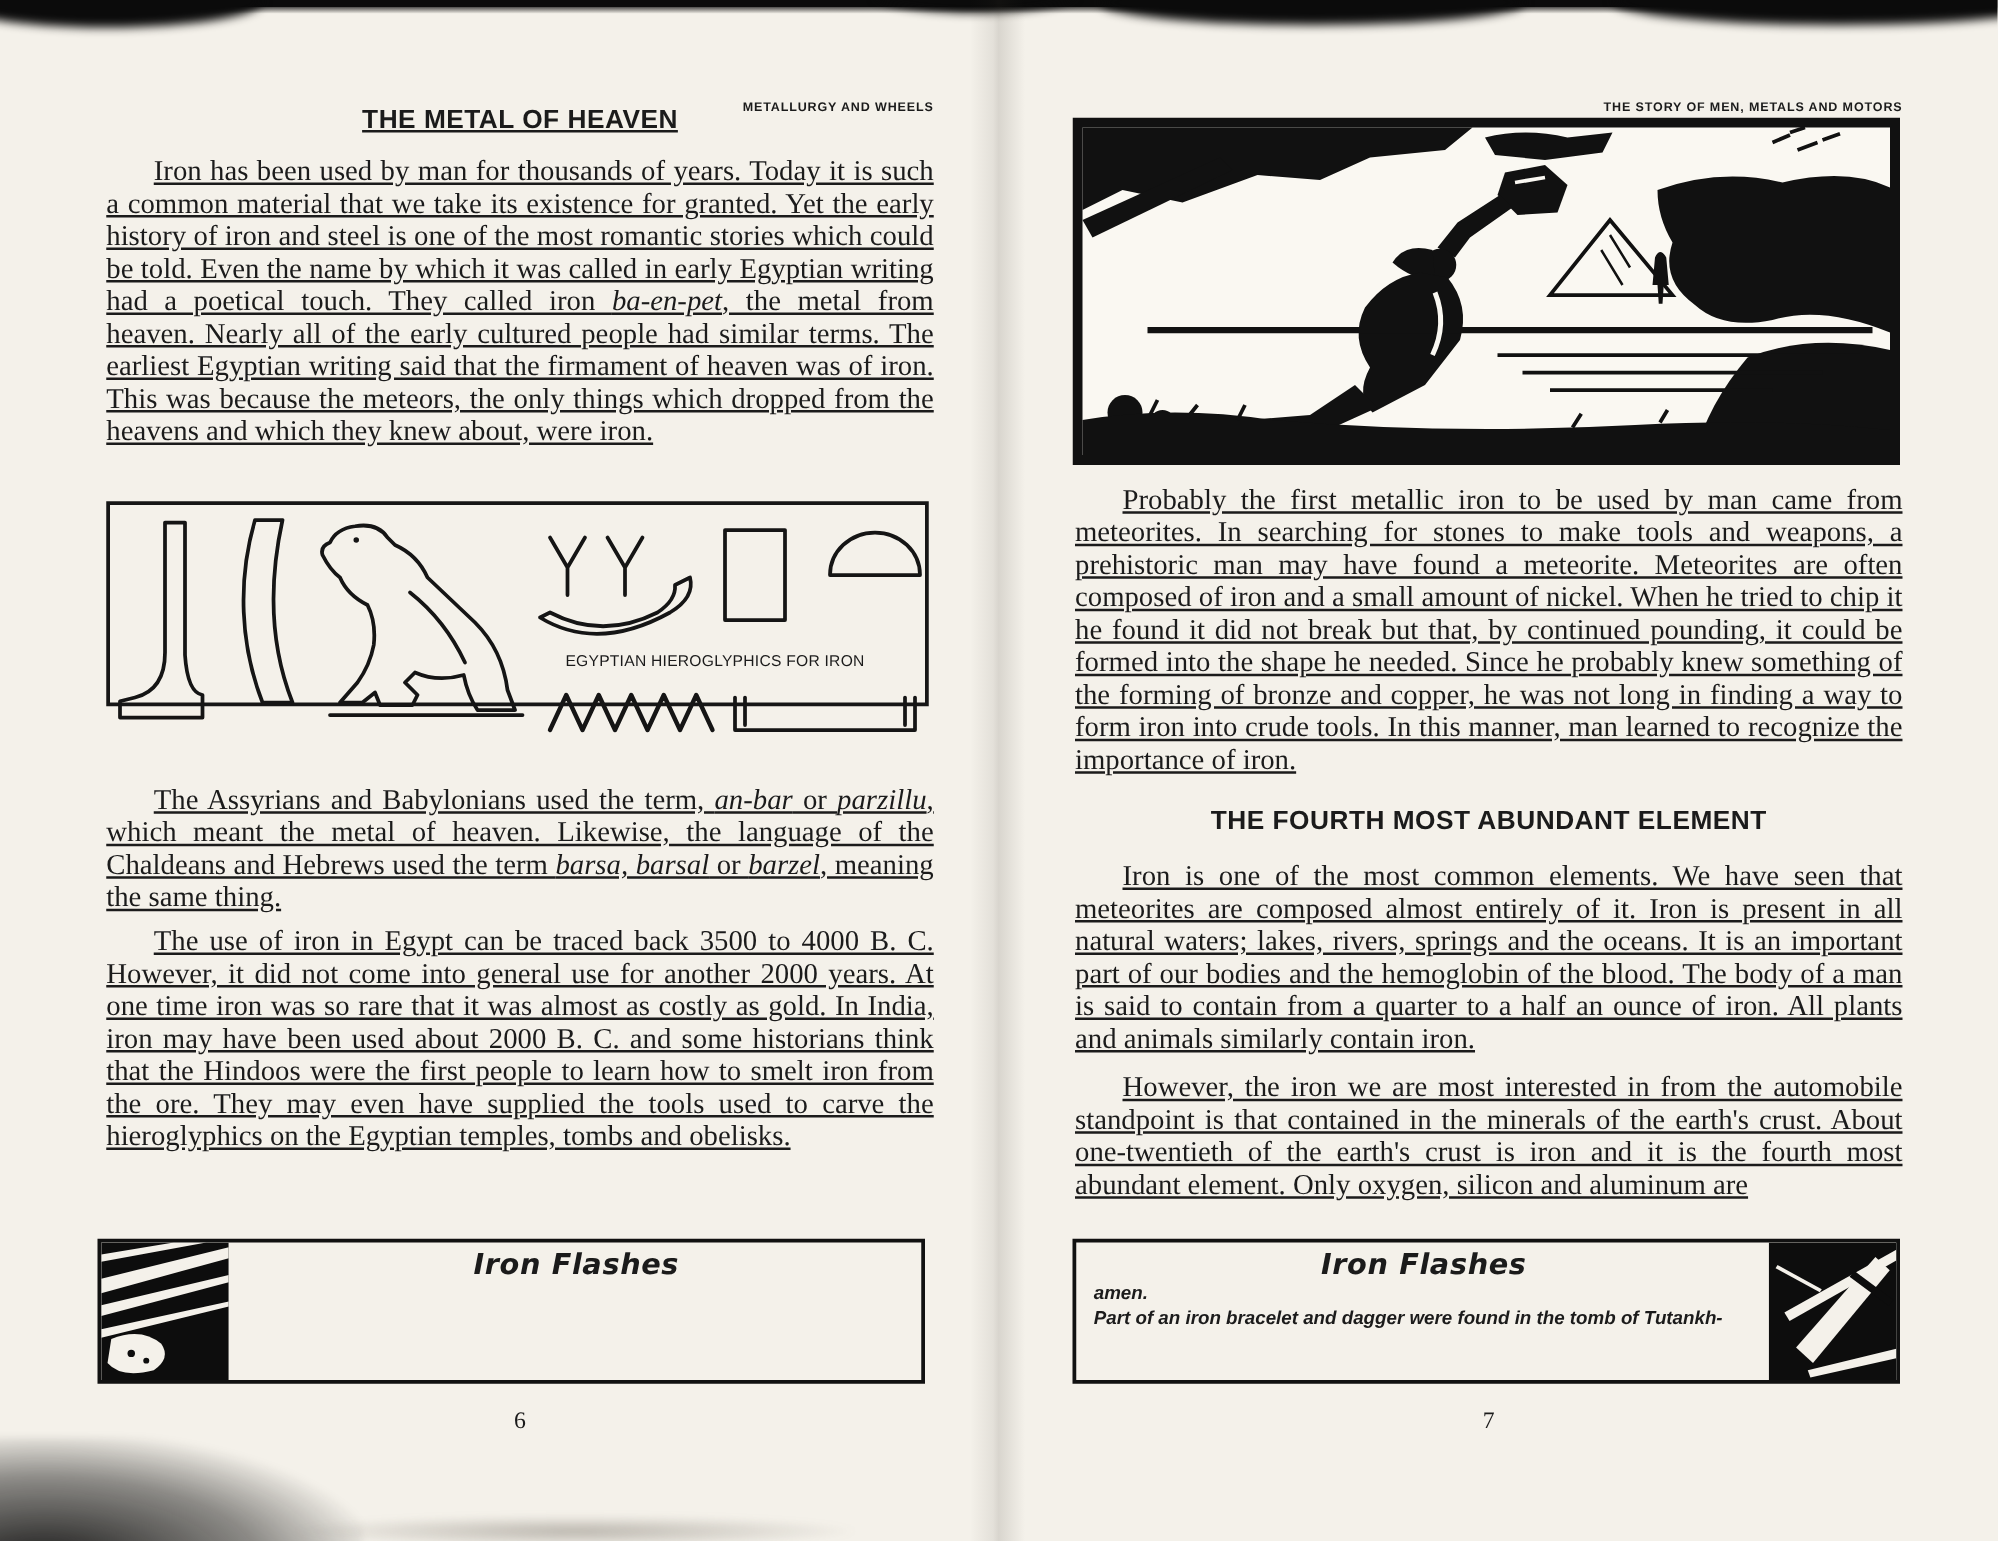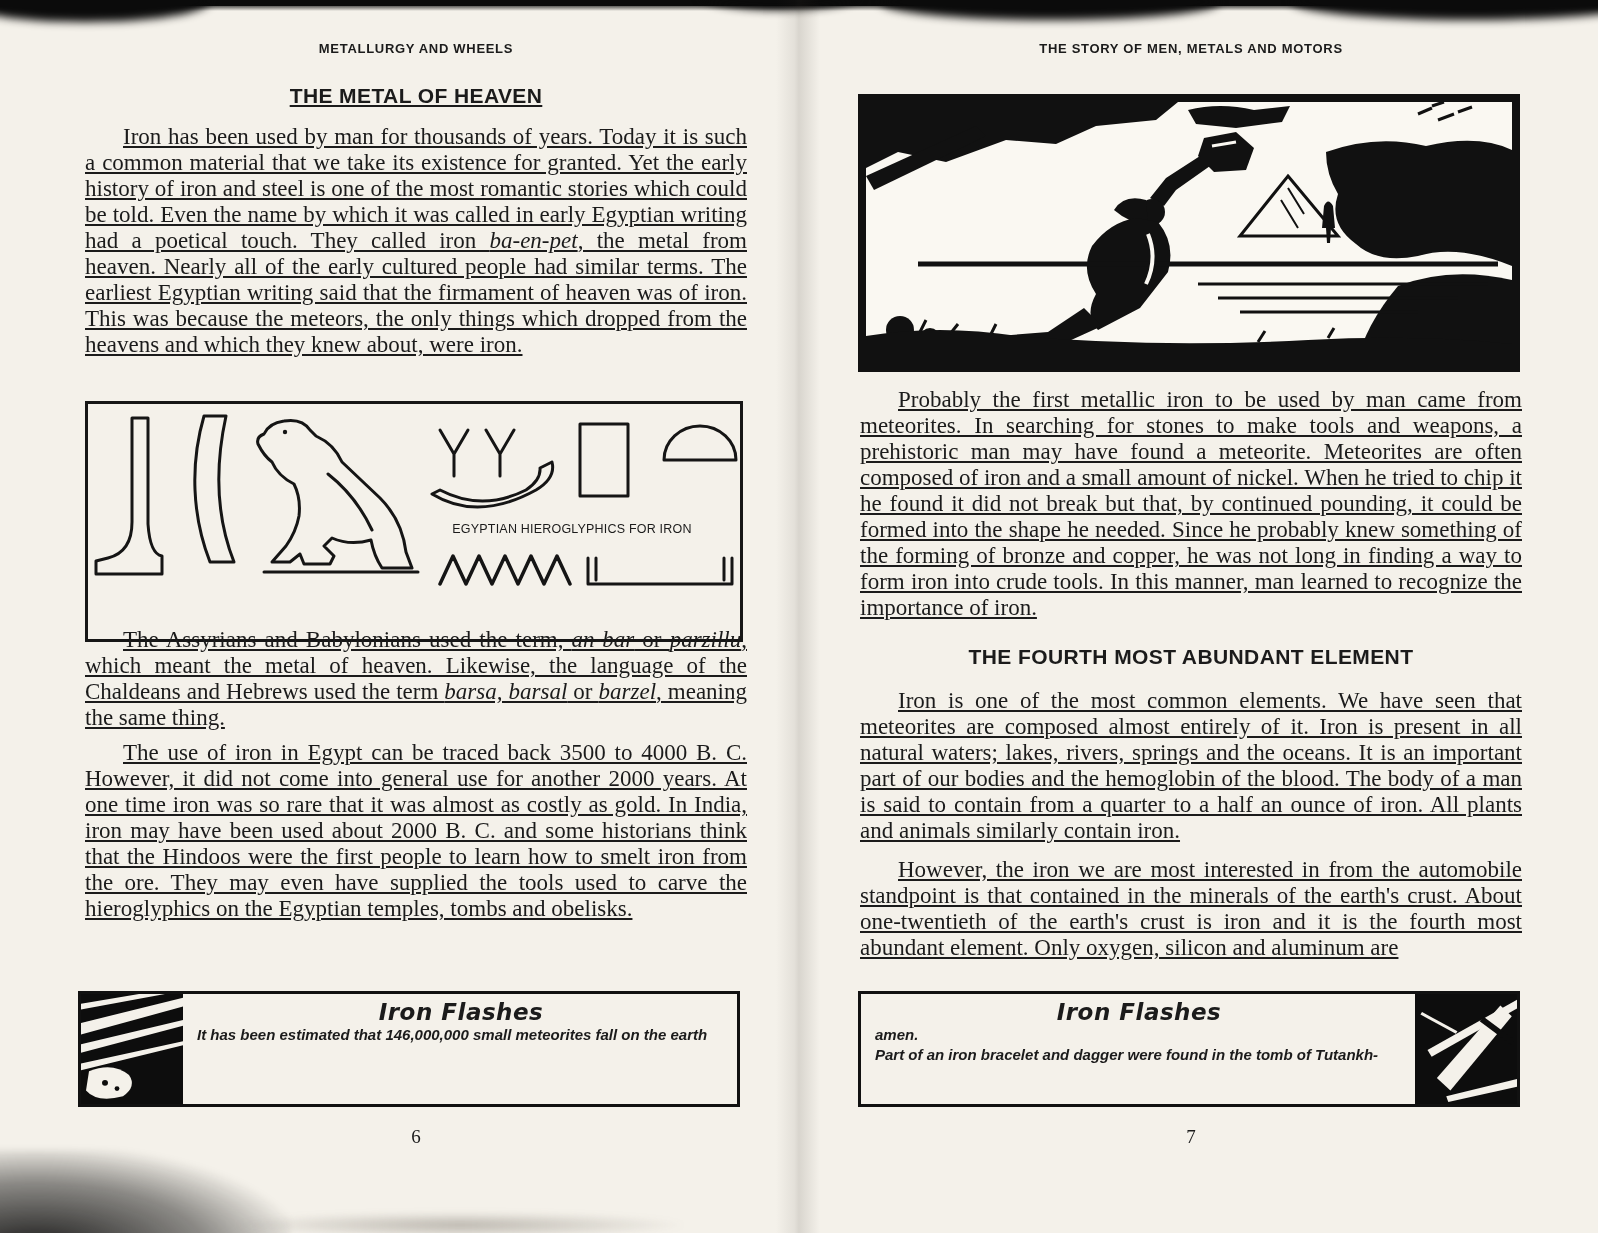--- a/index.html
+++ b/index.html
@@ -25,35 +25,35 @@
   .bl { left:-50px; top:1150px; width:340px; height:130px;
         background:radial-gradient(ellipse at 25% 78%, rgba(12,12,12,.95) 0%, rgba(12,12,12,.45) 48%, transparent 75%);
         filter:blur(3px); }
   .bs { left:230px; top:1212px; width:460px; height:26px;
         background:radial-gradient(ellipse at center, rgba(95,88,78,.38), transparent 70%);
         filter:blur(3px); }
   .gutter { left:776px; top:0; width:44px; height:1233px;
         background:linear-gradient(to right, rgba(60,54,46,0) 0%, rgba(60,54,46,.09) 42%, rgba(60,54,46,.15) 52%, rgba(60,54,46,0) 100%); }
 
   
-  .hdr { position:absolute; width:662px; text-align:center;
+  .hdr { position:absolute; width:662px; text-align:right;
          font-family:"Liberation Sans", sans-serif; font-weight:bold;
-         font-size:13px; letter-spacing:.7px; }
+         font-size:10px; letter-spacing:.7px;margin-top:40px; }
   .title { position:absolute; width:662px; margin:0; text-align:center;
          font-family:"Liberation Sans", sans-serif; font-weight:bold;
          font-size:21px; letter-spacing:.4px; }
   .para { position:absolute; width:662px; margin:0;
          font-size:23px; line-height:26px; text-align:justify; text-indent:38px;text-decoration:underline; }
   .pagenum { position:absolute; width:662px; text-align:center; font-size:19px; }
 
   
   #lhdr  { left:85px; top:41px; }
   #ltitle{ left:85px; top:84px;text-decoration:underline; }
   #lp1   { left:85px; top:124px; }
-  #lfig  { position:absolute; left:85px; top:401px; width:658px; height:241px;
+  #lfig  { position:absolute; left:85px; top:401px; width:658px; height:164px;
            border:3px solid #161616; margin:0; background:transparent; }
   #lfig svg { position:absolute; inset:0; }
   #lfig figcaption { position:absolute; left:330px; top:118px; width:308px;
            text-align:center; font-family:"Liberation Sans", sans-serif;
            font-size:12.5px; letter-spacing:.2px; }
   #lp2   { left:85px; top:627px; }
   #lp3   { left:85px; top:740px; }
   #lflash{ left:78px;  top:991px; }
   #lnum  { left:85px; top:1126px; }
 
@@ -140,21 +140,20 @@
           <path d="M0,30 L102,4 L102,13 L0,42 Z" fill="#f4f1ea"></path>
           <path d="M0,52 L102,27 L102,33 L0,61 Z" fill="#f4f1ea"></path>
           <path d="M0,72 L102,49 L102,53 L0,79 Z" fill="#f4f1ea"></path>
           <path d="M8,80 Q32,70 48,84 Q56,96 42,106 Q16,113 5,100 Z" fill="#f4f1ea"></path>
           <circle cx="24" cy="92" r="3" fill="#0d0d0d"></circle>
           <circle cx="36" cy="98" r="2.4" fill="#0d0d0d"></circle>
         </svg>
       </div>
       <div class="flash-content">
         <div class="flash-title">Iron Flashes</div>
-        <div class="flash-line">It has been estimated that 146,000,000 small meteorites fall on the earth</div>
       </div>
     </div>
 
     <div class="pagenum" id="lnum">6</div>
   </section>
 
   <section class="page">
     <div class="hdr" id="rhdr">THE STORY OF MEN, METALS AND MOTORS</div>
 
     <figure id="rfig">

